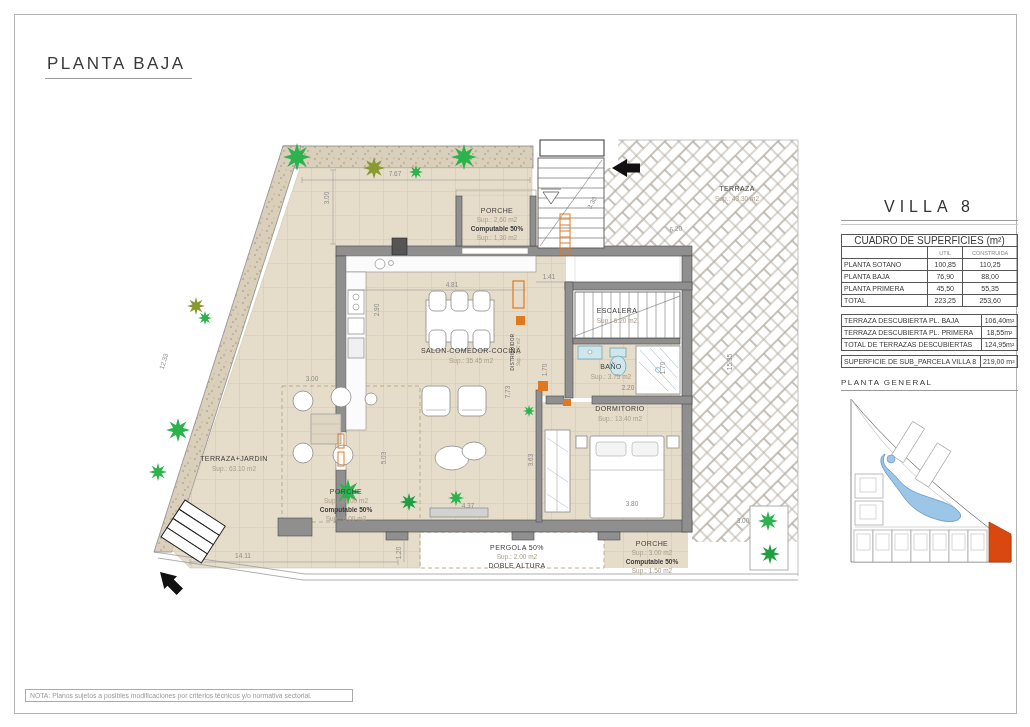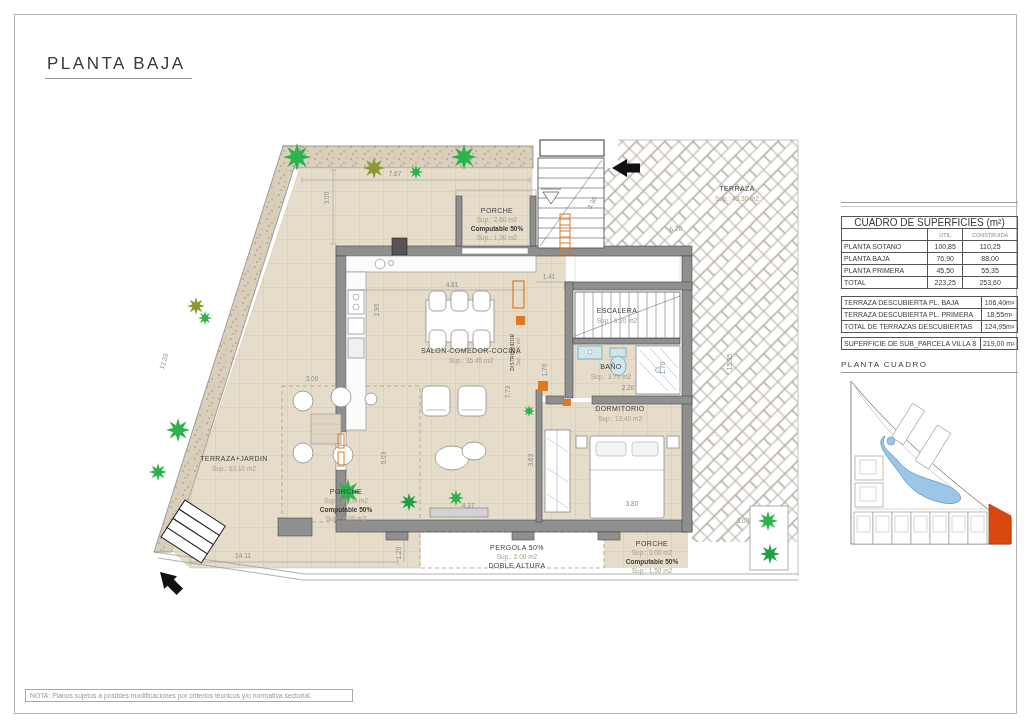--- a/index.html
+++ b/index.html
@@ -356,20 +356,21 @@
     <text class="t-sup" x="652" y="555">Sup.: 3.00 m2</text>
     <text class="t-comp" x="652" y="564">Computable 50%</text>
     <text class="t-sup" x="652" y="573">Sup.: 1.50 m2</text>
 
     <text class="t-name" x="737" y="191">TERRAZA</text>
     <text class="t-sup" x="737" y="201">Sup.: 43.30 m2</text>
   </g>
 </svg>
 
 <div class="panel">
+  <div class="villa-title">VILLA 8</div>
   <div class="rule-double"></div>
 
   <table class="surf">
     <tbody>
         <tr>
           <td class="hd" colspan="3">CUADRO DE SUPERFICIES (m²)</td>
         </tr>
     <tr>
       <td></td>
       <td class="sub">UTIL</td>
@@ -417,21 +418,21 @@
 
   <table class="parcel">
     <tbody>
         <tr>
       <td>SUPERFICIE DE SUB_PARCELA VILLA 8</td>
       <td class="val">219,00 m²</td>
     </tr>
   </tbody>
     </table>
 
-  <div class="pg-label">PLANTA CUADRO</div>
+  <div class="pg-label">PLANTA GENERAL</div>
 
   <svg class="site-svg" width="176" height="180" viewBox="0 0 176 180">
     <path d="M10,3 Q58,62 148,132 L170,140 L170,166 L10,166 Z" fill="#ffffff" stroke="#888" stroke-width="1"></path>
     <path d="M10,3 C40,48 72,82 112,110" fill="none" stroke="#c4c4c4" stroke-width=".8"></path>
     <line x1="14" y1="131" x2="150" y2="131" stroke="#cccccc" stroke-width=".8"></line>
     <g fill="#fff" stroke="#aaa" stroke-width=".8">
       <rect x="14" y="78" width="28" height="24"></rect>
         <rect x="19" y="82" width="16" height="14" stroke="#ccc"></rect>
       <rect x="14" y="105" width="28" height="24"></rect>
         <rect x="19" y="109" width="16" height="14" stroke="#ccc"></rect>

